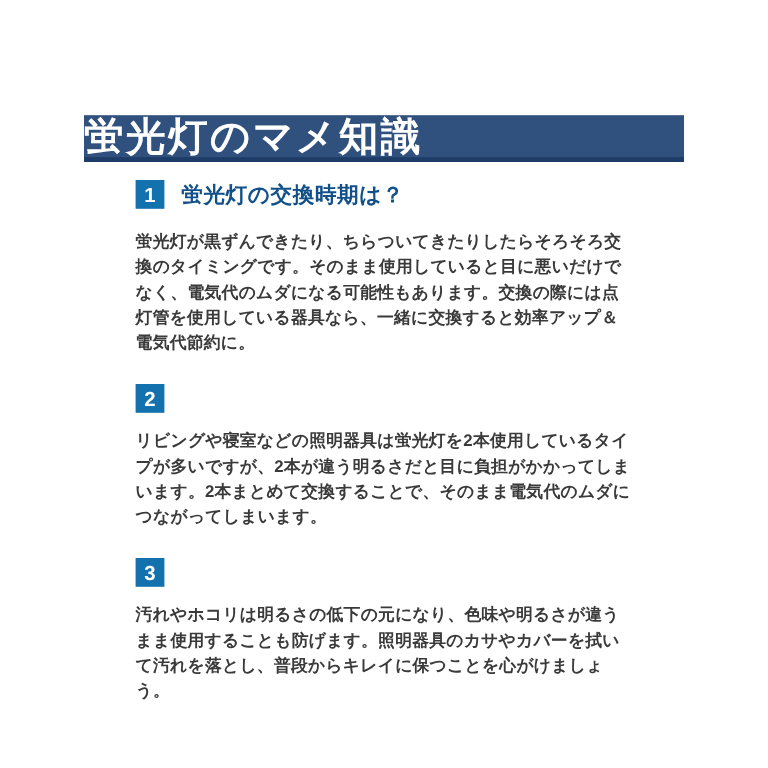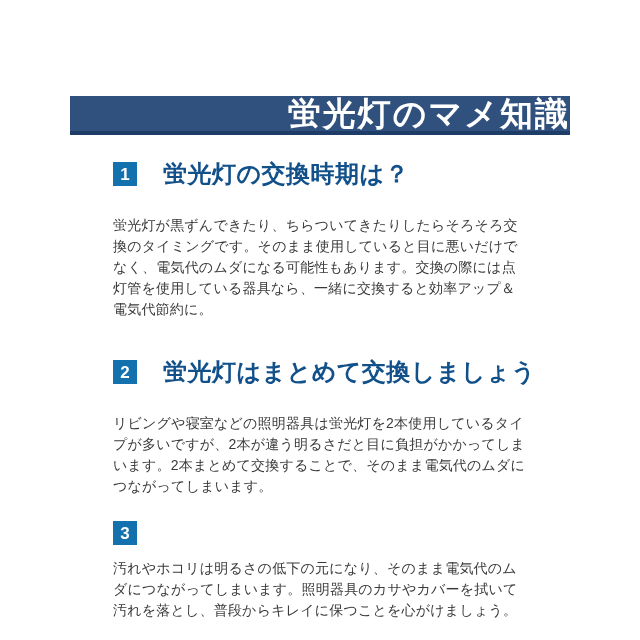--- a/index.html
+++ b/index.html
@@ -28,21 +28,21 @@
     left: 70px;
     top: 96px;
     width: 500px;
   }
   .banner {
     height: 39px;
     background: var(--banner-bg);
     border-bottom: 4px solid var(--banner-border);
     display: flex;
     align-items: center;
-    justify-content: flex-end;
+    justify-content: flex-start;
   }
   .banner-title {
     margin: 0;
     color: #ffffff;
     font-size: 33px;
     font-weight: bold;
     letter-spacing: 2px;
     line-height: 1;
     white-space: nowrap;
   }
@@ -64,35 +64,36 @@
     background: var(--badge-bg);
     color: #ffffff;
     font-size: 17px;
     font-weight: bold;
     display: flex;
     align-items: center;
     justify-content: center;
     line-height: 1;
   }
   .heading-text {
-    margin: 16px;
-    font-size: 24px;
+    margin: 4px;
+    font-size: 18px;
     font-weight: bold;
     color: var(--heading-text);
     letter-spacing: 0.5px;
     line-height: 24px;
     white-space: nowrap;
   }
   .body-text {
     margin: 13px 0 0 0;
     font-size: 14px;
     line-height: 21px;
     color: var(--body-text);
     letter-spacing: 0.2px;
     text-align: left;
+    font-weight: bold;
   }
 </style>
 </head>
 <body>
 
 <div class="card">
   <div class="banner">
     <h1 class="banner-title">蛍光灯のマメ知識</h1>
   </div>
   <div class="sections">
@@ -101,26 +102,25 @@
       <div class="section-heading">
         <span class="badge">1</span>
         <h2 class="heading-text">蛍光灯の交換時期は？</h2>
       </div>
       <p class="body-text">蛍光灯が黒ずんできたり、ちらついてきたりしたらそろそろ交換のタイミングです。そのまま使用していると目に悪いだけでなく、電気代のムダになる可能性もあります。交換の際には点灯管を使用している器具なら、一緒に交換すると効率アップ＆電気代節約に。</p>
     </section>
 
     <section class="tip-section">
       <div class="section-heading">
         <span class="badge">2</span>
-        <h2 class="heading-text">蛍光灯はまとめて交換しましょう</h2>
       </div>
       <p class="body-text">リビングや寝室などの照明器具は蛍光灯を2本使用しているタイプが多いですが、2本が違う明るさだと目に負担がかかってしまいます。2本まとめて交換することで、そのまま電気代のムダにつながってしまいます。</p>
     </section>
 
     <section class="tip-section">
       <div class="section-heading">
         <span class="badge">3</span>
       </div>
-      <p class="body-text">汚れやホコリは明るさの低下の元になり、そのまま電気代のムダにつながってしまいます。照明器具のカサやカバーを拭いて汚れを落とし、普段からキレイに保つことを心がけましょう。</p>
+      <p class="body-text">汚れやホコリは明るさの低下の元になり、色味や明るさが違うまま使用することも防げます。照明器具のカサやカバーを拭いて汚れを落とし、普段からキレイに保つことを心がけましょう。</p>
     </section>
 
   </div>
 </div>
 
 </body></html>

